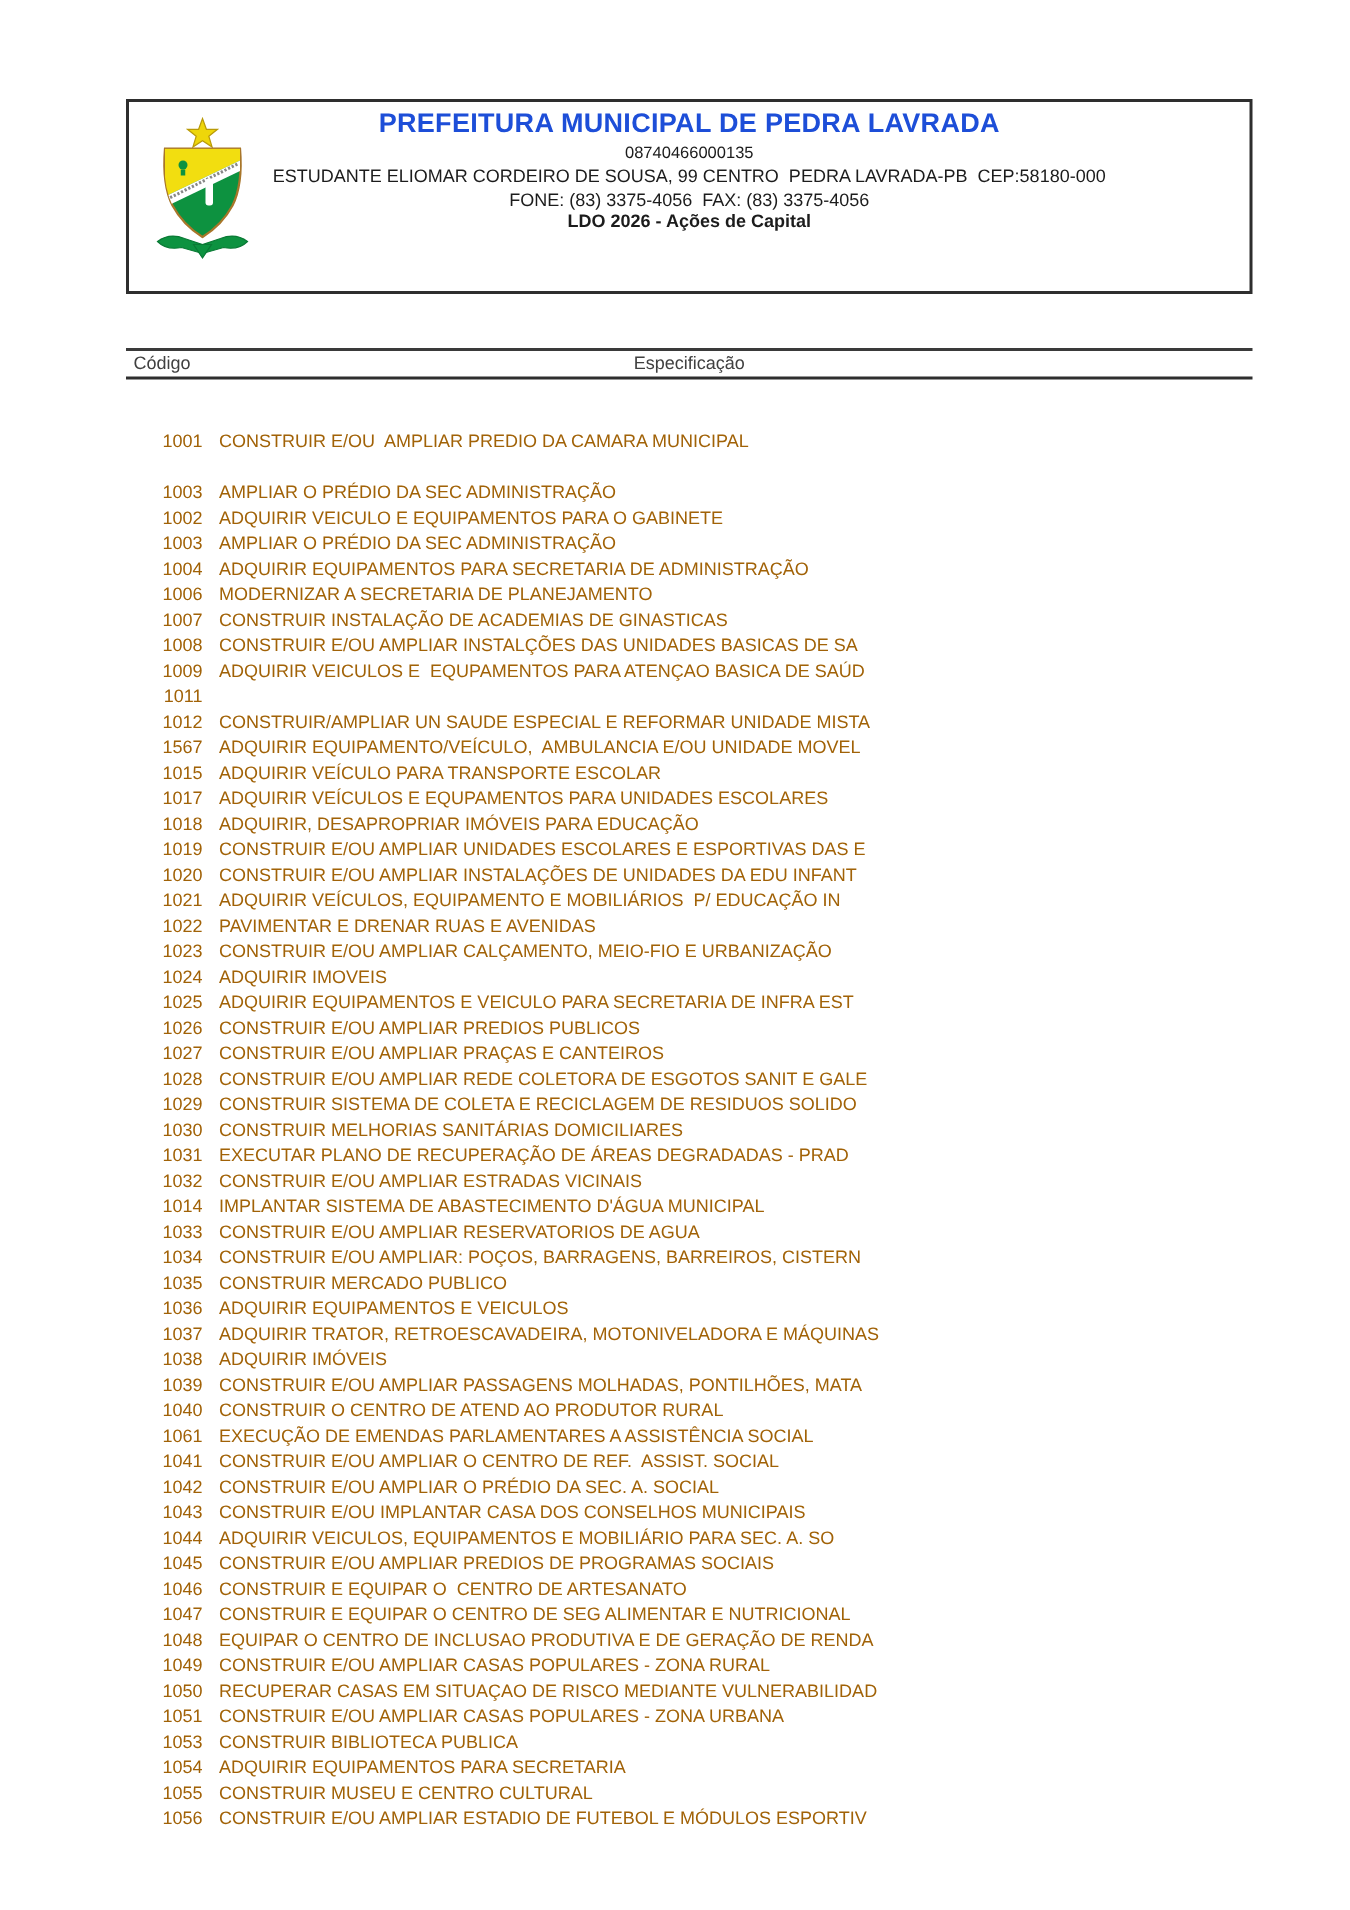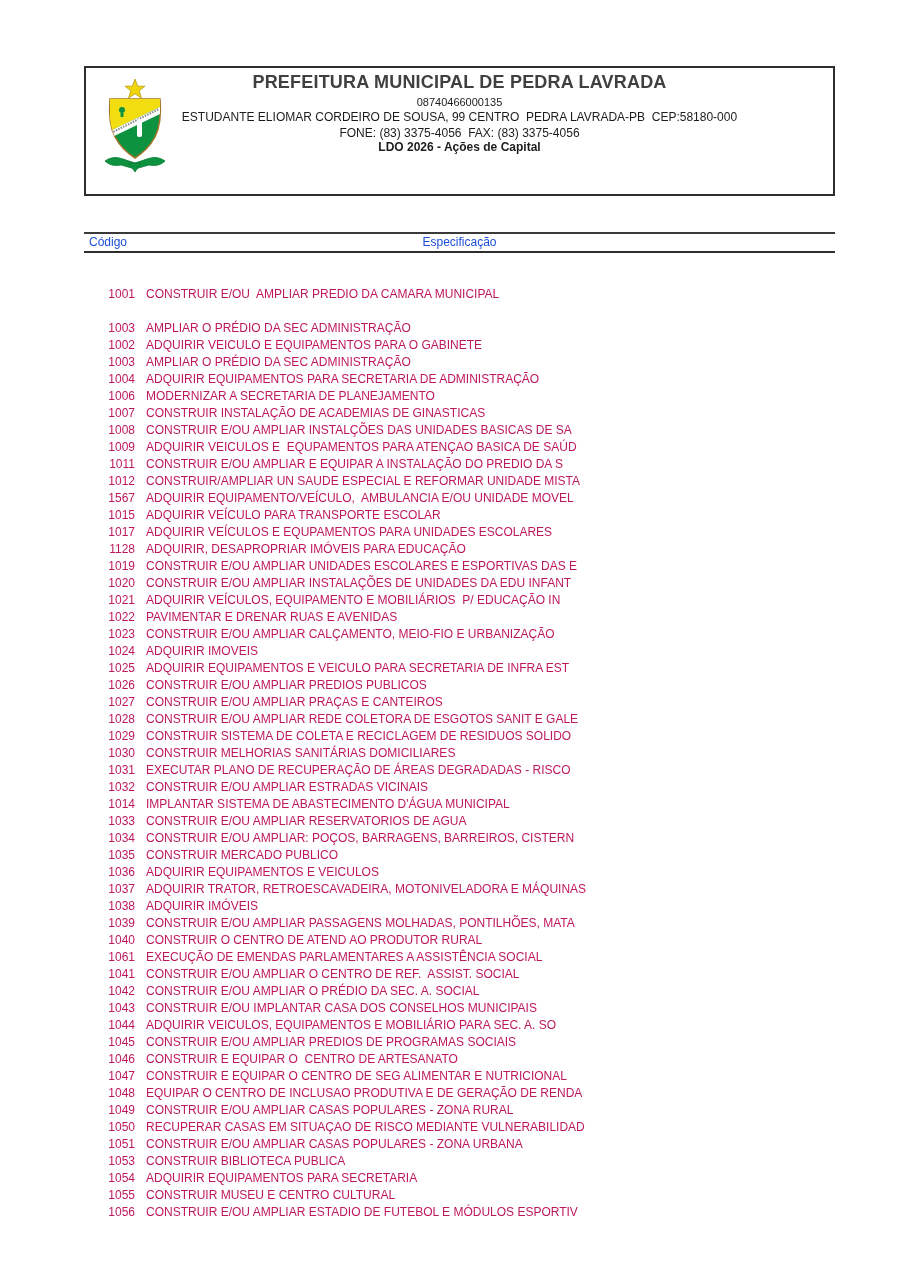--- a/index.html
+++ b/index.html
@@ -7,33 +7,33 @@
     width:900px;height:1273px;position:relative;background:#ffffff;
     font-family:"Liberation Sans","DejaVu Sans",sans-serif;color:#1c1c1c;
     overflow:hidden;
   }
   .header-box{
     position:absolute;left:84px;top:66px;width:751px;height:130px;
     border:2px solid #2e2e2e;box-sizing:border-box;background:#ffffff;
   }
   .logo{position:absolute;left:99px;top:77px;width:72px;height:98px;z-index:1;}
   .header-text{position:absolute;left:84px;top:66px;width:751px;text-align:center;z-index:2;}
-  .h-title{margin-top:6px;font-size:18px;font-weight:bold;letter-spacing:0.2px;color:#404040;}
+  .h-title{margin-top:6px;font-size:18px;font-weight:bold;letter-spacing:0.2px;color:#1d4ed8;}
   .h-cnpj{margin-top:3px;font-size:11px;}
   .h-address{margin-top:2px;font-size:12px;white-space:pre;}
   .h-phone{margin-top:2px;font-size:12px;white-space:pre;}
   .h-report{font-size:12px;font-weight:bold;}
   .rule{position:absolute;left:84px;width:751px;background:#3a3a3a;}
   .rule-top{top:232px;height:2px;}
   .rule-bottom{top:251px;height:2px;background:#2e2e2e;}
-  .col-head{position:absolute;top:235px;left:84px;width:751px;height:16px;font-size:12px;color:#1d4ed8;}
+  .col-head{position:absolute;top:235px;left:84px;width:751px;height:16px;font-size:12px;color:#404040;}
   .col-code{position:absolute;left:5px;top:0;}
   .col-spec{position:absolute;left:0;right:0;top:0;text-align:center;}
   .table-body{position:absolute;left:0;top:286px;width:900px;}
-  .row{height:17px;line-height:17px;display:flex;font-size:12px;color:#be185d;}
+  .row{height:17px;line-height:17px;display:flex;font-size:12px;color:#a16207;}
   .row-code{width:135px;text-align:right;flex:0 0 135px;}
   .row-spec{margin-left:11px;white-space:pre;}
   .row-gap{height:17px;}
 </style>
 </head>
 <body>
 
 <div class="header-box"></div>
 
 <svg class="logo" viewBox="0 0 72 98" xmlns="http://www.w3.org/2000/svg" aria-hidden="true">
@@ -109,40 +109,39 @@
     <div class="row">
     <span class="row-code">1008</span>
     <span class="row-spec">CONSTRUIR E/OU AMPLIAR INSTALÇÕES DAS UNIDADES BASICAS DE SA</span>
   </div>
     <div class="row">
     <span class="row-code">1009</span>
     <span class="row-spec">ADQUIRIR VEICULOS E  EQUPAMENTOS PARA ATENÇAO BASICA DE SAÚD</span>
   </div>
     <div class="row">
     <span class="row-code">1011</span>
-    <span class="row-spec">CONSTRUIR E/OU AMPLIAR E EQUIPAR A INSTALAÇÃO DO PREDIO DA S</span>
   </div>
     <div class="row">
     <span class="row-code">1012</span>
     <span class="row-spec">CONSTRUIR/AMPLIAR UN SAUDE ESPECIAL E REFORMAR UNIDADE MISTA</span>
   </div>
     <div class="row">
     <span class="row-code">1567</span>
     <span class="row-spec">ADQUIRIR EQUIPAMENTO/VEÍCULO,  AMBULANCIA E/OU UNIDADE MOVEL</span>
   </div>
     <div class="row">
     <span class="row-code">1015</span>
     <span class="row-spec">ADQUIRIR VEÍCULO PARA TRANSPORTE ESCOLAR</span>
   </div>
     <div class="row">
     <span class="row-code">1017</span>
     <span class="row-spec">ADQUIRIR VEÍCULOS E EQUPAMENTOS PARA UNIDADES ESCOLARES</span>
   </div>
     <div class="row">
-    <span class="row-code">1128</span>
+    <span class="row-code">1018</span>
     <span class="row-spec">ADQUIRIR, DESAPROPRIAR IMÓVEIS PARA EDUCAÇÃO</span>
   </div>
     <div class="row">
     <span class="row-code">1019</span>
     <span class="row-spec">CONSTRUIR E/OU AMPLIAR UNIDADES ESCOLARES E ESPORTIVAS DAS E</span>
   </div>
     <div class="row">
     <span class="row-code">1020</span>
     <span class="row-spec">CONSTRUIR E/OU AMPLIAR INSTALAÇÕES DE UNIDADES DA EDU INFANT</span>
   </div>
@@ -181,21 +180,21 @@
     <div class="row">
     <span class="row-code">1029</span>
     <span class="row-spec">CONSTRUIR SISTEMA DE COLETA E RECICLAGEM DE RESIDUOS SOLIDO</span>
   </div>
     <div class="row">
     <span class="row-code">1030</span>
     <span class="row-spec">CONSTRUIR MELHORIAS SANITÁRIAS DOMICILIARES</span>
   </div>
     <div class="row">
     <span class="row-code">1031</span>
-    <span class="row-spec">EXECUTAR PLANO DE RECUPERAÇÃO DE ÁREAS DEGRADADAS - RISCO</span>
+    <span class="row-spec">EXECUTAR PLANO DE RECUPERAÇÃO DE ÁREAS DEGRADADAS - PRAD</span>
   </div>
     <div class="row">
     <span class="row-code">1032</span>
     <span class="row-spec">CONSTRUIR E/OU AMPLIAR ESTRADAS VICINAIS</span>
   </div>
     <div class="row">
     <span class="row-code">1014</span>
     <span class="row-spec">IMPLANTAR SISTEMA DE ABASTECIMENTO D'ÁGUA MUNICIPAL</span>
   </div>
     <div class="row">

